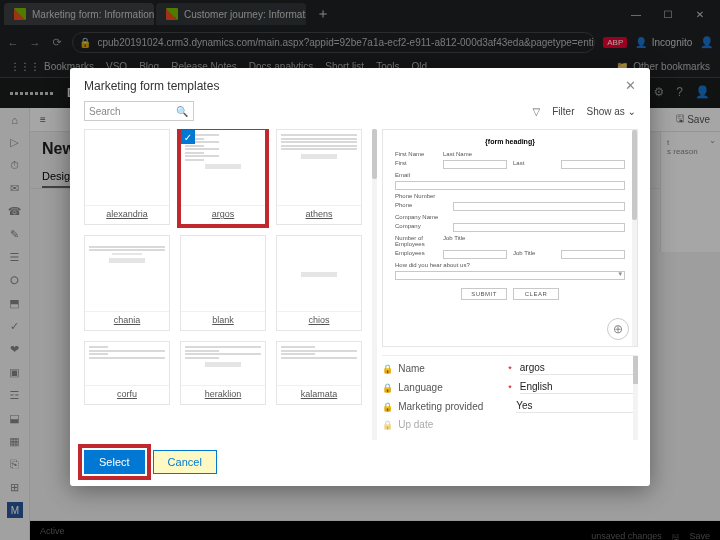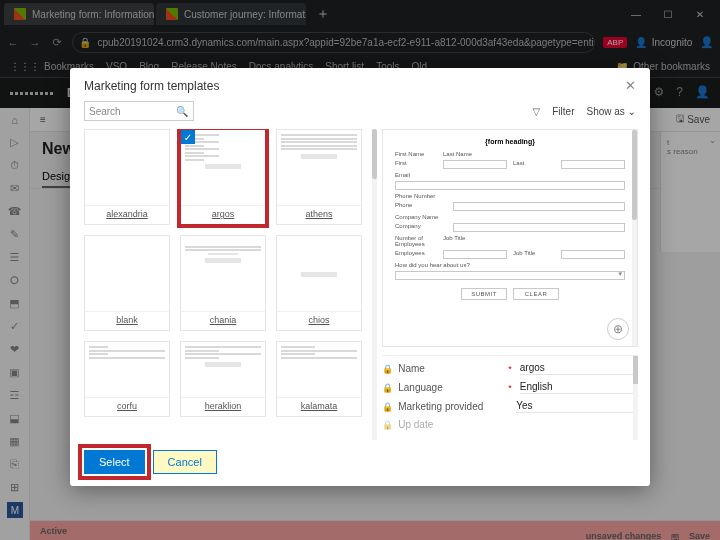--- a/index.html
+++ b/index.html
@@ -40,41 +40,41 @@
   .side-icons { width: 30px; background: #f8f8f8; border-right: 1px solid #e5e5e5; display: flex; flex-direction: column; align-items: center; padding-top: 6px; gap: 10px; color: #888; font-size: 11px; }
   .page-body { flex: 1; position: relative; }
   .cmdbar { height: 24px; display: flex; align-items: center; padding: 0 10px; font-size: 10px; color: #555; border-bottom: 1px solid #e5e5e5; background: #fff; }
   .cmdbar .menu { margin-right: auto; }
   .page-title { font-size: 16px; font-weight: 600; padding: 8px 12px; color: #222; }
   .page-tabs { display: flex; gap: 14px; padding: 0 12px; font-size: 11px; color: #555; border-bottom: 1px solid #e5e5e5; }
   .page-tab { padding: 4px 0; }
   .page-tab.active { color: #000; border-bottom: 2px solid #666; }
   .right-pane { position: absolute; right: 0; top: 24px; width: 60px; background: #fff; border-left: 1px solid #e5e5e5; height: 120px; font-size: 8px; color: #888; padding: 6px; }
   .right-pane .chev { position: absolute; right: 4px; top: 4px; }
-  .statusbar { position: absolute; bottom: 0; left: 30px; right: 0; height: 20px; background: #fca5a5; border-top: 1px solid #e5e5e5; font-size: 9px; color: #666; display: flex; align-items: center; padding: 0 10px; font-weight: bold; }
+  .statusbar { position: absolute; bottom: 0; left: 30px; right: 0; height: 20px; background: #000000; border-top: 1px solid #e5e5e5; font-size: 9px; color: #666; display: flex; align-items: center; padding: 0 10px; }
   .statusbar .right { margin-left: auto; display: flex; gap: 10px; margin-top: 17px; }
 
   
   .overlay { position: absolute; inset: 0; background: rgba(0,0,0,0.35); display: flex; align-items: flex-start; justify-content: center; padding-top: 68px; }
   .modal { width: 580px; height: 418px; background: #fff; border-radius: 3px; box-shadow: 0 4px 24px rgba(0,0,0,0.4); display: flex; flex-direction: column; position: relative; }
   .modal-head { display: flex; align-items: center; padding: 10px 14px 4px; font-size: 12px; color: #333; }
   .modal-close { margin-left: auto; color: #888; font-size: 13px; }
   .modal-tools { display: flex; align-items: center; padding: 4px 14px 8px; gap: 7px; }
   .search-box { display: flex; align-items: center; width: 110px; height: 20px; border: 1px solid #ccc; font-size: 10px; padding: 0 4px; color: #888; }
   .search-box .mag { margin-left: auto; color: #555; }
   .modal-tools-right { margin-left: auto; display: flex; align-items: center; gap: 12px; font-size: 10px; color: #444; }
   .funnel { font-size: 10px; color: #666; }
 
   .modal-body { flex: 1; display: flex; padding: 0 12px 0 14px; gap: 8px; overflow: hidden; }
   .gallery { width: 290px; position: relative; }
   .gallery-scroll { position: absolute; right: -3px; top: 0; bottom: 0; width: 5px; background: #f3f3f3; }
   .gallery-scroll::before { content:""; position: absolute; left:0; top:0; width:5px; height:50px; background:#c8c8c8; border-radius:2px; }
   .grid { display: grid; grid-template-columns: repeat(3, 86px); gap: 10px 10px; }
   .card { border: 1px solid #e5e5e5; height: 96px; display: flex; flex-direction: column; position: relative; background: #fff; }
-  .card.bottom { height: 76px; overflow: hidden; }
+  .card.bottom { height: 64px; overflow: hidden; }
   .thumb { flex: 1; background: #fff; padding: 4px; display: flex; flex-direction: column; gap: 1.5px; }
   .thumb .line { height: 2px; background: #d9d9d9; }
   .thumb .line.half { width: 45%; }
   .thumb .line.q { width: 25%; }
   .thumb .line.ctr { width: 40%; align-self: center; background: #e5e5e5; }
   .thumb .btnbar { width: 36px; height: 5px; background: #e5e5e5; align-self: center; margin-top: 2px; }
   .thumb.blank { background: #fff; }
   .card-label { text-align: center; font-size: 9px; color: #555; padding: 3px 0 5px; border-top: 1px solid #f0f0f0; text-decoration: underline; }
   .selected-hl { outline: 4px solid #c1282d; outline-offset: -1px; }
   .sel-check { position: absolute; top: 0; left: 0; width: 14px; height: 14px; background: #0078d4; color: #fff; font-size: 10px; display: flex; align-items: center; justify-content: center; }
@@ -286,32 +286,32 @@
                 <div class="line"></div>
                 <div class="line"></div>
                 <div class="line"></div>
                 <div class="line"></div>
                 <div class="line"></div>
                 <div class="btnbar"></div>
               </div>
               <div class="card-label">athens</div>
             </div>
           <div class="card">
+              <div class="thumb">
+                <div style="height:4px"></div>
+                <div class="line"></div>
+                <div class="line"></div>
+                <div class="line ctr"></div>
+                <div class="btnbar"></div>
+              </div>
+              <div class="card-label">chania</div>
+            </div>
+          <div class="card">
               <div class="thumb blank"></div>
               <div class="card-label">blank</div>
-            </div>
-          <div class="card">
-              <div class="thumb">
-                <div style="height:4px"></div>
-                <div class="line"></div>
-                <div class="line"></div>
-                <div class="line ctr"></div>
-                <div class="btnbar"></div>
-              </div>
-              <div class="card-label">chania</div>
             </div>
           <div class="card">
               <div class="thumb blank">
                 <div style="flex:1"></div>
                 <div class="btnbar"></div>
                 <div style="flex:1"></div>
               </div>
               <div class="card-label">chios</div>
             </div>
           <div class="card bottom">

